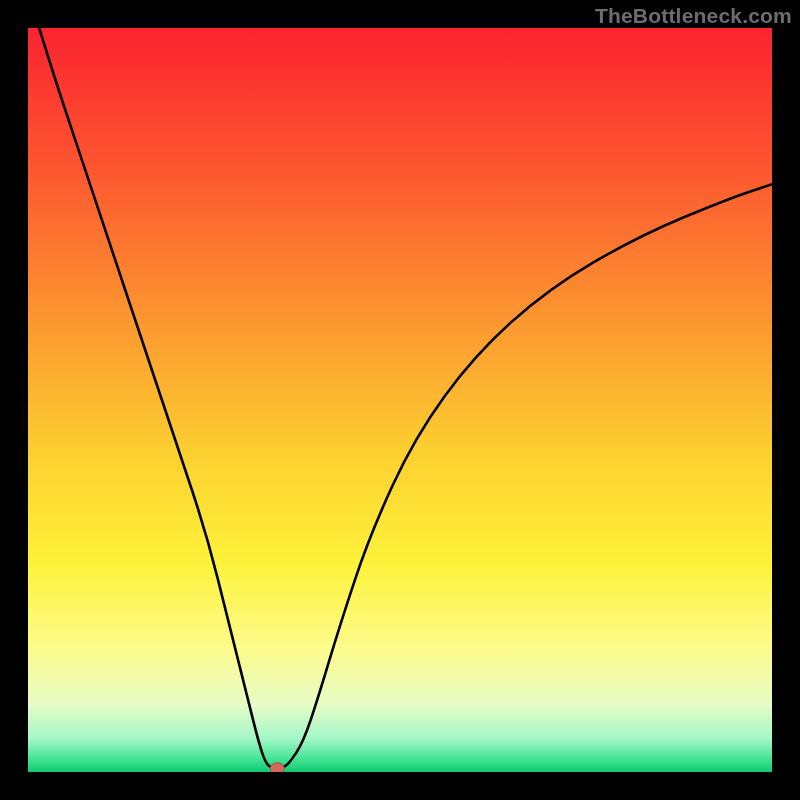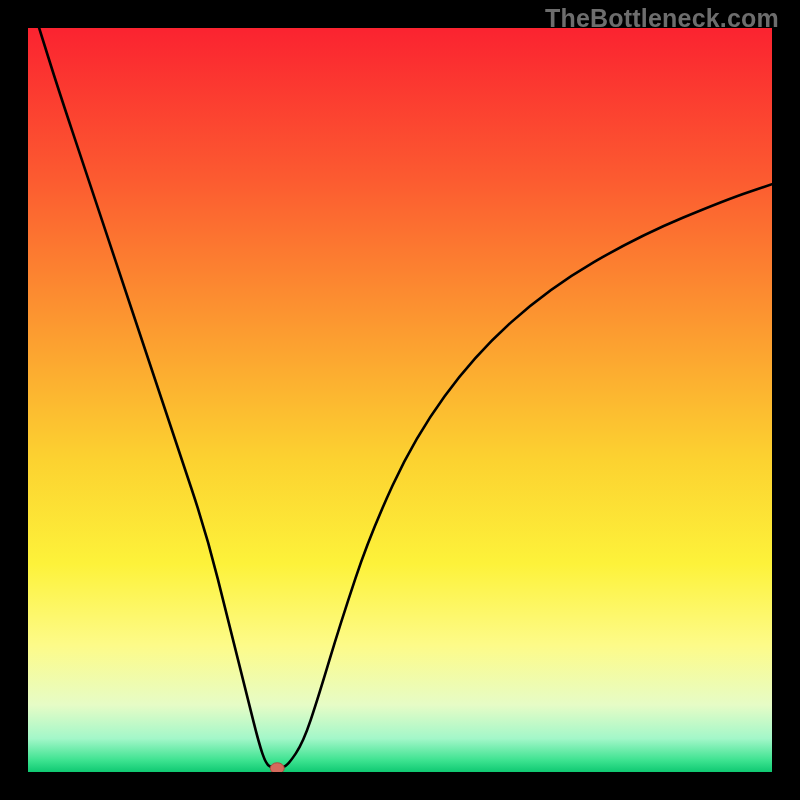--- a/index.html
+++ b/index.html
@@ -21,23 +21,23 @@
     position: absolute;
     left: 28px;
     top: 28px;
     width: 744px;
     height: 744px;
     overflow: hidden;
   }
   .watermark {
     position: absolute;
     top: 4px;
-    right: 21px;
+    right: 8px;
     color: #6d6d6d;
-    font-size: 25px;
+    font-size: 21px;
     font-weight: 600;
     letter-spacing: 0.2px;
     user-select: none;
   }
 </style>
 </head>
 <body>
 
 <div class="frame">
   <div class="plot-area">

